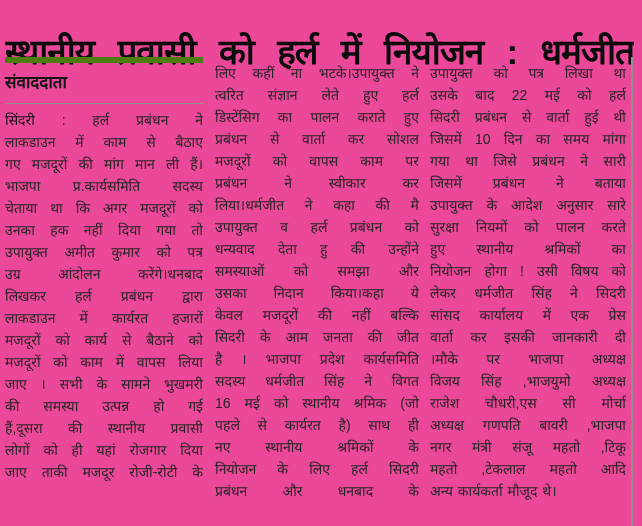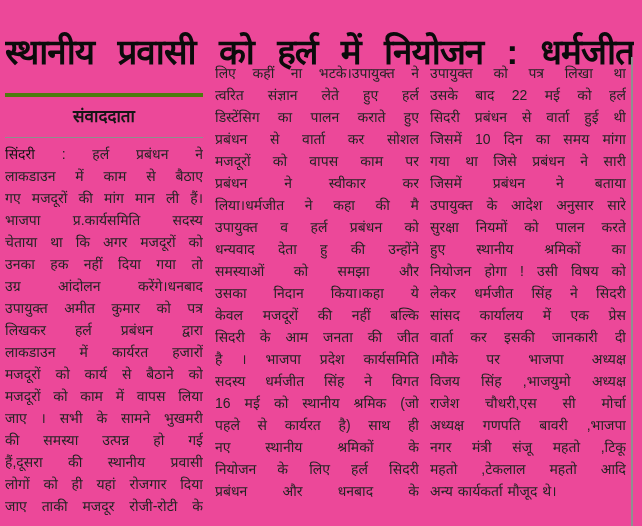--- a/index.html
+++ b/index.html
@@ -15,29 +15,28 @@
     font-size:35px;line-height:52px;font-weight:bold;
     letter-spacing:-1px;color:#0b0b0b;
     text-align:justify;text-align-last:justify;
     overflow:hidden;
   }
   .col{position:absolute;}
   .col1{left:5px;top:57px;width:198px;}
   .col2{left:215px;top:62px;width:204px;}
   .col3{left:430px;top:62px;width:196px;}
   .byline-block{
-    border-top:4px solid #4d7c0f;
+    border-top:6px solid #4d7c0f;
     border-bottom:1px solid #8e8e8e;
     padding:7px 0 10px;
     margin-bottom:5px;
-    text-align:center;
+    text-align:left;
     font-weight:bold;
     font-size:17px;
     color:#161616;
-    margin-top:36px;
   }
   .line{
     font-size:14px;line-height:22px;height:22px;
     overflow:hidden;
     text-align:justify;text-align-last:justify;
     color:#242424;
     word-spacing:1px;
   }
   .col3 .line:last-child{text-align-last:left;}
   .dateline{font-weight:normal;color:#121212;}
@@ -66,23 +65,23 @@
 
         <div class="line">गए मजदूरों की मांग मान ली हैं।</div>
 
         <div class="line">भाजपा प्र.कार्यसमिति सदस्य</div>
 
 
         <div class="line">चेताया था कि अगर मजदूरों को</div>
 
         <div class="line">उनका हक नहीं दिया गया तो</div>
 
+        <div class="line">उपायुक्त अमीत कुमार को पत्र</div>
+
         <div class="line">उग्र आंदोलन करेंगे।धनबाद</div>
-
-        <div class="line">उपायुक्त अमीत कुमार को पत्र</div>
 
         <div class="line">लिखकर हर्ल प्रबंधन द्वारा</div>
 
         <div class="line">लाकडाउन में कार्यरत हजारों</div>
 
         <div class="line">मजदूरों को कार्य से बैठाने को</div>
 
 
         <div class="line">मजदूरों को काम में वापस लिया</div>
 

